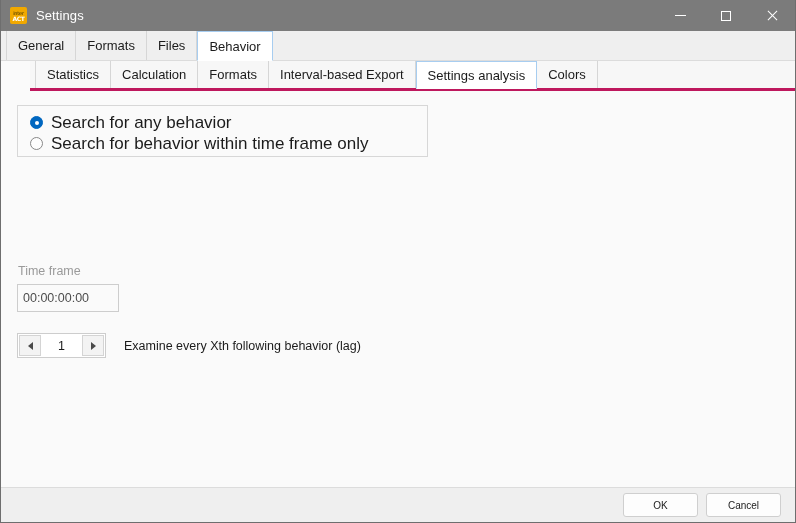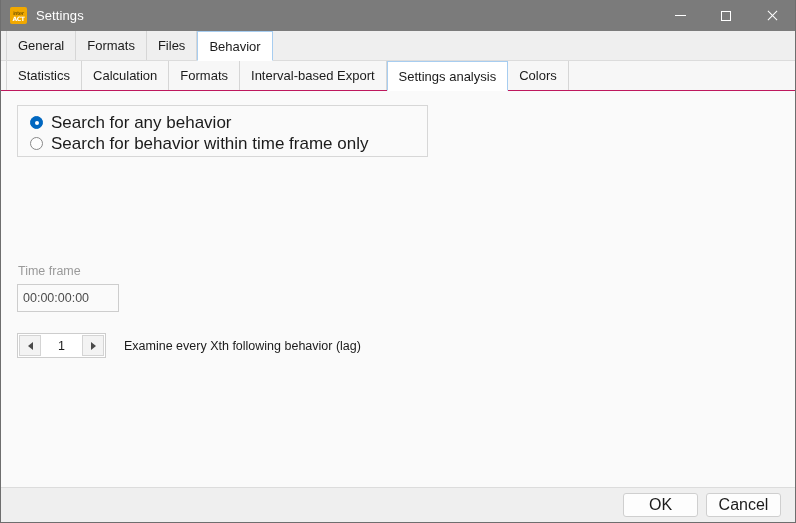--- a/index.html
+++ b/index.html
@@ -118,25 +118,26 @@
     background: #efefef;
     border-bottom: 1px solid #dcdcdc;
     display: flex;
     align-items: stretch;
     padding-left: 5px;
     box-sizing: border-box;
   }
   .tabstrip-inner {
     height: 30px;
     background: #f7f7f7;
-    border-bottom: 1px solid #be185d;
+    border-bottom: 3px solid #be185d;
     display: flex;
     align-items: stretch;
     padding-left: 5px;
     box-sizing: border-box;
+    margin-left: 29px;
   }
   .tab {
     display: flex;
     align-items: center;
     padding: 0 11px;
     font-size: 13px;
     color: #1b1b1b;
     border-right: 1px solid #d6d6d6;
     box-sizing: border-box;
     white-space: nowrap;
@@ -301,21 +302,21 @@
     box-sizing: border-box;
   }
   .btn {
     width: 75px;
     height: 24px;
     margin-left: 8px;
     background: #fdfdfd;
     border: 1px solid #cfcfcf;
     border-radius: 3px;
     font-family: "Liberation Sans", sans-serif;
-    font-size: 16px;
+    font-size: 10px;
     color: #1b1b1b;
     display: flex;
     align-items: center;
     justify-content: center;
     box-sizing: border-box;
   }
 </style>
 </head>
 <body>
 

